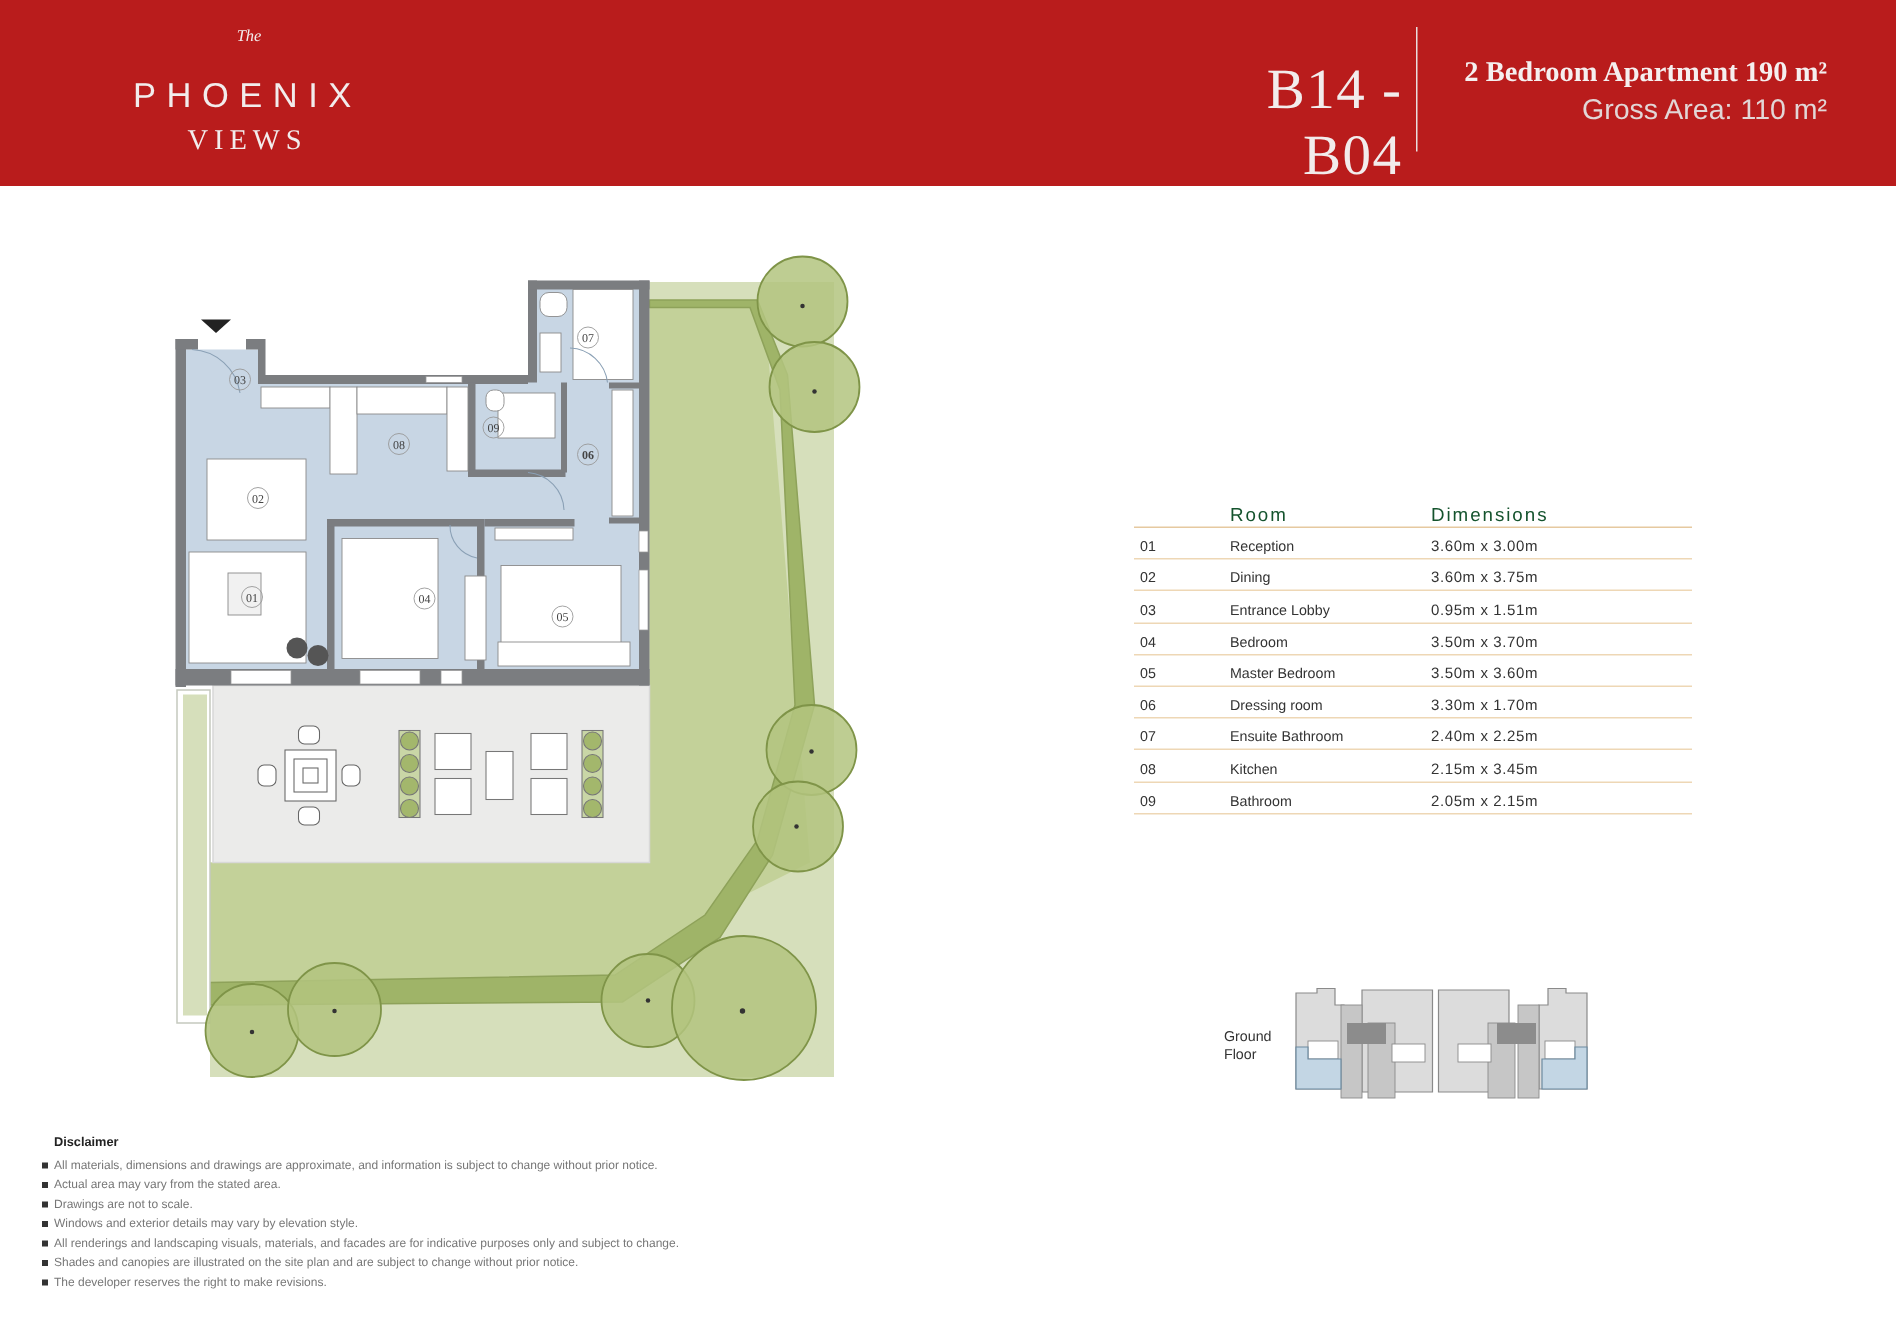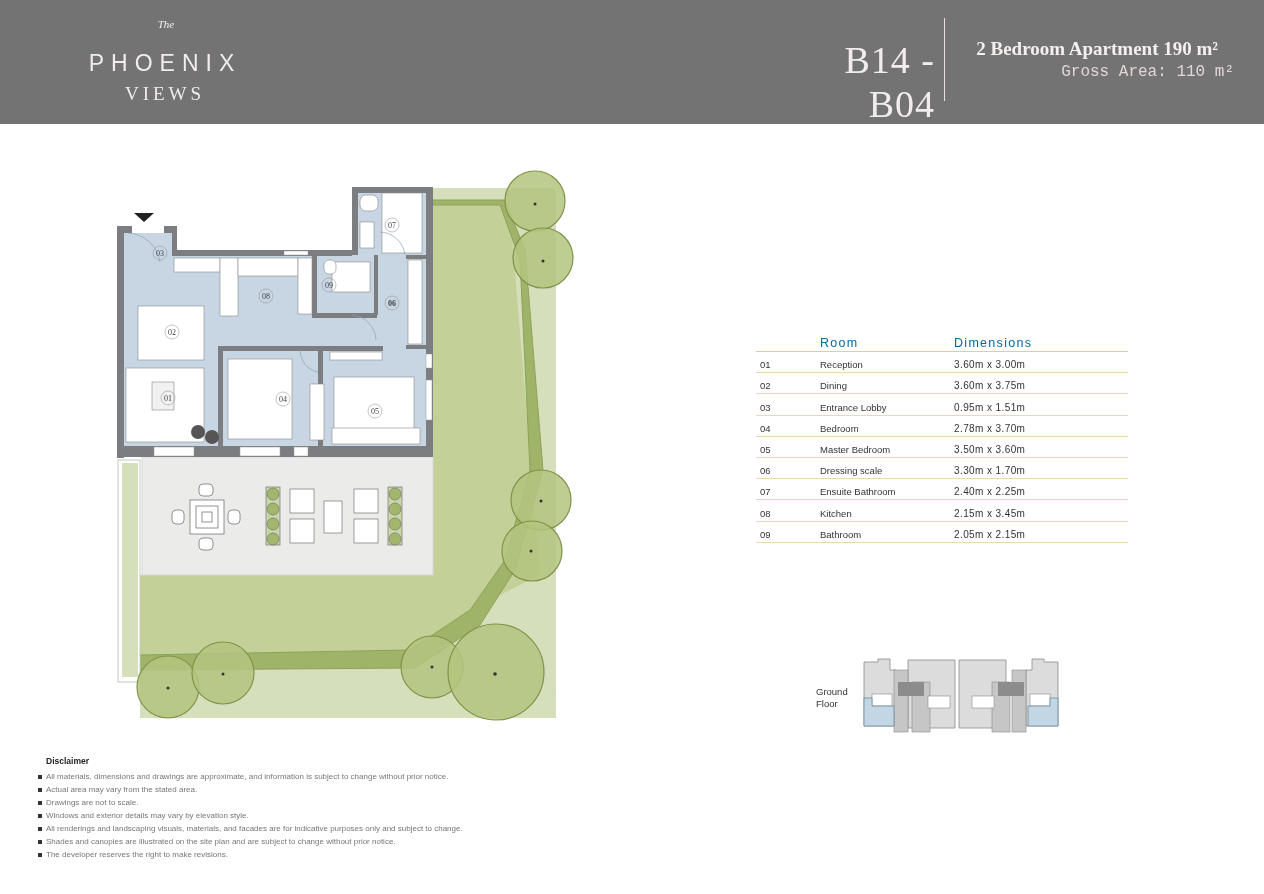--- a/index.html
+++ b/index.html
@@ -1,44 +1,44 @@
 <!DOCTYPE html>
 <html><head>
 <meta charset="utf-8">
 <style>
   * { box-sizing: border-box; margin: 0; padding: 0; }
   html, body { width: 1264px; height: 894px; background: #ffffff; overflow: hidden; }
   body { position: relative; font-family: "Liberation Sans", sans-serif; }
 
-  .header { position: absolute; left: 0; top: 0; width: 1264px; height: 124px; background: #737373; }
+  .header { position: absolute; left: 0; top: 0; width: 1264px; height: 124px; background: #b91c1c; }
   .brand { position: absolute; left: 60px; top: 18px; width: 210px; text-align: center; color: #f2ecec; }
   .brand-the { font-family: "Liberation Serif", serif; font-style: italic; font-size: 11px; display: block; margin-left: 2px; }
   .brand-name { font-family: "Liberation Sans", sans-serif; font-weight: 300; font-size: 23px; letter-spacing: 7px; display: block; margin-top: 20px; }
   .brand-sub { font-family: "Liberation Serif", serif; font-size: 19px; letter-spacing: 4px; display: block; margin-top: 6px; }
 
   .unit-code { position: absolute; left: 770px; top: 38px; width: 165px; text-align: right; color: #f2ecec; font-family: "Liberation Serif", serif; font-size: 38px; letter-spacing: 1px; }
   .divider { position: absolute; left: 944px; top: 18px; width: 1px; height: 83px; background: #e8dede; }
   .unit-type { position: absolute; right: 46px; top: 38px; color: #f5efef; font-family: "Liberation Serif", serif; font-weight: bold; font-size: 19px; }
-  .unit-area { position: absolute; right: 30px; top: 63px; color: #e2d6d6; font-family: Liberation Mono, monospace; font-size: 16px; }
+  .unit-area { position: absolute; right: 46px; top: 63px; color: #e2d6d6; font-family: Liberation Sans, sans-serif; font-size: 19px; }
 
   .plan { position: absolute; left: 100px; top: 160px; width: 500px; height: 580px; }
 
   .room-table { position: absolute; left: 756px; top: 336px; width: 372px; }
-  .rt-head { display: flex; height: 16px; border-bottom: 1.5px solid #e6c9a0; font-size: 12.5px; color: #0369a1; letter-spacing: 1.3px; }
+  .rt-head { display: flex; height: 16px; border-bottom: 1.5px solid #e6c9a0; font-size: 12.5px; color: #14532d; letter-spacing: 1.3px; }
   .rt-head .c1 { width: 64px; }
   .rt-head .c2 { width: 134px; }
   .rt-row { display: flex; height: 21.2px; border-bottom: 1.5px solid #eed7b5; font-size: 9.5px; color: #333; align-items: flex-end; padding-bottom: 2px; }
   .rt-row .c1 { width: 64px; padding-left: 4px; }
   .rt-row .c2 { width: 134px; }
   .rt-row .c3 { font-size: 10px; letter-spacing: 0.4px; }
 
   .keyplan-label { position: absolute; left: 816px; top: 686px; font-size: 9.5px; color: #333; line-height: 12px; }
   .keyplan { position: absolute; left: 860px; top: 656px; width: 202px; height: 78px; }
 
-  .disclaimer { position: absolute; left: 38px; top: 756px; width: 560px; }
+  .disclaimer { position: absolute; left: 28px; top: 756px; width: 560px; }
   .disc-title { font-size: 8.5px; font-weight: bold; color: #222; margin-left: 8px; margin-bottom: 4px; }
   .disc-list { list-style: none; }
   .disc-list li { font-size: 8px; color: #777; line-height: 13px; position: relative; padding-left: 8px; }
   .disc-list li::before { content: ""; position: absolute; left: 0; top: 4.5px; width: 4px; height: 4px; background: #333; }
 </style>
 </head>
 <body>
 
 <div class="header">
   <div class="brand">
@@ -222,30 +222,30 @@
       <span class="c3">3.60m x 3.75m</span>
     </div>
   <div class="rt-row">
       <span class="c1">03</span>
       <span class="c2">Entrance Lobby</span>
       <span class="c3">0.95m x 1.51m</span>
     </div>
   <div class="rt-row">
       <span class="c1">04</span>
       <span class="c2">Bedroom</span>
-      <span class="c3">2.78m x 3.70m</span>
+      <span class="c3">3.50m x 3.70m</span>
     </div>
   <div class="rt-row">
       <span class="c1">05</span>
       <span class="c2">Master Bedroom</span>
       <span class="c3">3.50m x 3.60m</span>
     </div>
   <div class="rt-row">
       <span class="c1">06</span>
-      <span class="c2">Dressing scale</span>
+      <span class="c2">Dressing room</span>
       <span class="c3">3.30m x 1.70m</span>
     </div>
   <div class="rt-row">
       <span class="c1">07</span>
       <span class="c2">Ensuite Bathroom</span>
       <span class="c3">2.40m x 2.25m</span>
     </div>
   <div class="rt-row">
       <span class="c1">08</span>
       <span class="c2">Kitchen</span>

